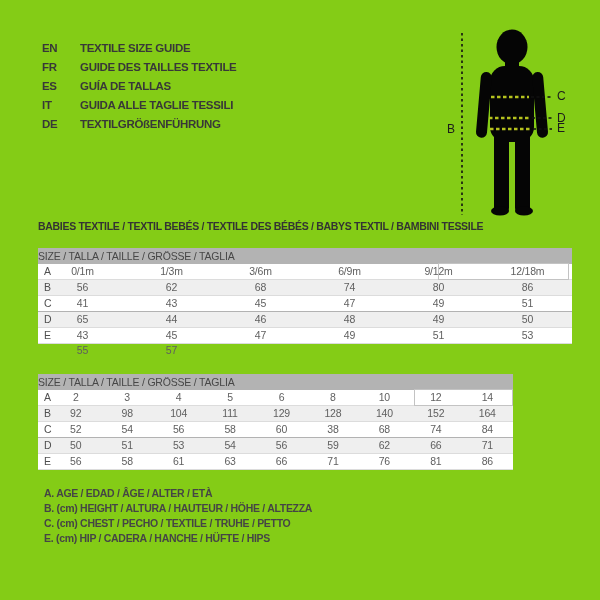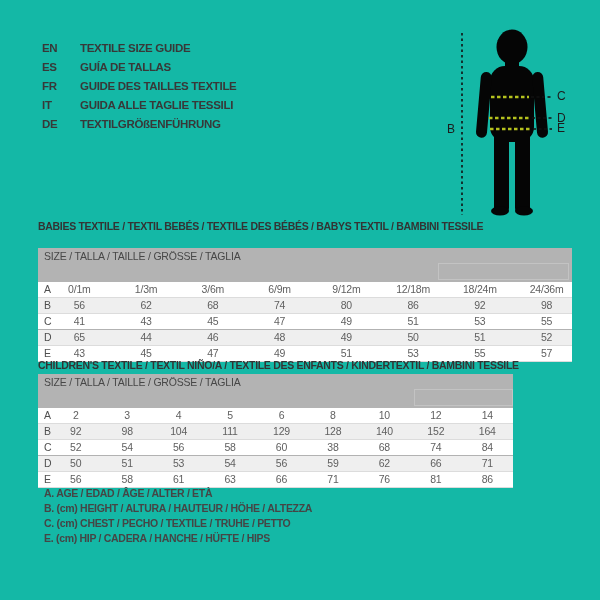--- a/index.html
+++ b/index.html
@@ -1,17 +1,17 @@
 <!DOCTYPE html>
 <html><head>
 <meta charset="utf-8">
 <style>
   html,body{margin:0;padding:0;background:#ffffff;}
   .canvas{
-    position:relative;width:600px;height:600px;background:#14b8a6;overflow:hidden;
+    position:relative;width:600px;height:600px;background:#84cc16;overflow:hidden;
     font-family:"Liberation Sans", sans-serif;color:#3a3a3a;
   }
   
   .langs{position:absolute;left:42px;top:39px;}
   .lrow{height:19px;line-height:19px;font-size:11.5px;font-weight:700;letter-spacing:-0.3px;color:#383838;white-space:nowrap;}
   .lcode{display:inline-block;width:38px;}
   
   .figure{position:absolute;left:440px;top:10px;width:150px;height:215px;}
   .figure svg{position:absolute;left:5px;top:2px;}
   .mlabel{position:absolute;font-size:12px;line-height:11px;font-weight:400;color:#1c1c1c;}
@@ -20,50 +20,50 @@
   .lbl-d{left:117px;top:103px;}
   .lbl-e{left:117px;top:113px;}
   
   .stitle{position:absolute;left:38px;font-size:10.5px;font-weight:700;letter-spacing:-0.3px;color:#333333;white-space:nowrap;}
   .stitle.babies-t{top:220px;}
   .stitle.children-t{top:359px;}
   
   .table{position:absolute;left:38px;}
   .table.babies{top:248px;width:534px;}
   .table.children{top:374px;width:475px;}
-  .thead{height:34px;line-height:16px;background:#b3b3b3;color:#474747;font-size:10.5px;letter-spacing:-0.2px;padding-left:6px;box-sizing:border-box;}
+  .thead{height:16px;line-height:16px;background:#b3b3b3;color:#474747;font-size:10.5px;letter-spacing:-0.2px;padding-left:0;box-sizing:border-box;}
   .trow{position:relative;height:16px;box-sizing:border-box;border-bottom:1px solid #dcdcdc;background:#ffffff;}
   .rows .trow:nth-child(2),.rows .trow:nth-child(4){background:#efefef;}
   .rows .trow:nth-child(3){border-bottom-color:#b2b2b2;}
   .rlabel{position:absolute;left:6px;top:0;line-height:15px;font-size:10.5px;color:#4f4f4f;}
   .vals{position:absolute;top:0;height:15px;display:grid;}
-  .babies .vals{left:8px;width:534px;grid-template-columns:repeat(8,1fr);}
+  .babies .vals{left:0;width:534px;grid-template-columns:repeat(6,1fr);}
   .children .vals{left:12px;width:463px;grid-template-columns:repeat(9,1fr);}
   .vals span{text-align:center;line-height:15px;font-size:10.5px;color:#5f5f5f;letter-spacing:-0.2px;}
   .hbox{position:absolute;border:1px solid #c3c3c3;background:transparent;pointer-events:none;z-index:5;box-sizing:border-box;}
   .babies .hbox{left:400px;top:15px;width:131px;height:17px;}
   .children .hbox{left:376px;top:15px;width:99px;height:17px;}
   
   .legend{position:absolute;left:44px;top:486px;}
   .legend div{height:15px;line-height:15px;font-size:10.5px;font-weight:700;letter-spacing:-0.3px;color:#454545;white-space:nowrap;}
 </style>
 </head>
 <body>
 
 <div class="canvas">
 
   <div class="langs">
     <div class="lrow">
       <span class="lcode">EN</span><span>TEXTILE SIZE GUIDE</span>
     </div>
     <div class="lrow">
+      <span class="lcode">FR</span><span>GUIDE DES TAILLES TEXTILE</span>
+    </div>
+    <div class="lrow">
       <span class="lcode">ES</span><span>GUÍA DE TALLAS</span>
-    </div>
-    <div class="lrow">
-      <span class="lcode">FR</span><span>GUIDE DES TAILLES TEXTILE</span>
     </div>
     <div class="lrow">
       <span class="lcode">IT</span><span>GUIDA ALLE TAGLIE TESSILI</span>
     </div>
     <div class="lrow">
       <span class="lcode">DE</span><span>TEXTILGRÖßENFÜHRUNG</span>
     </div>
   </div>
 
   <div class="figure">
@@ -170,21 +170,20 @@
             <span>51</span>
             <span>53</span>
             <span>55</span>
             <span>57</span>
           </div>
         </div>
       </div>
     <div class="hbox"></div>
   </div>
 
-  <div class="stitle children-t">CHILDREN'S TEXTILE / TEXTIL NIÑO/A / TEXTILE DES ENFANTS / KINDERTEXTIL / BAMBINI TESSILE</div>
   <div class="table children">
     <div class="thead">SIZE / TALLA / TAILLE / GRÖSSE / TAGLIA</div>
     <div class="rows">
         <div class="trow">
           <span class="rlabel">A</span>
           <div class="vals">
             <span>2</span>
             <span>3</span>
             <span>4</span>
             <span>5</span>

